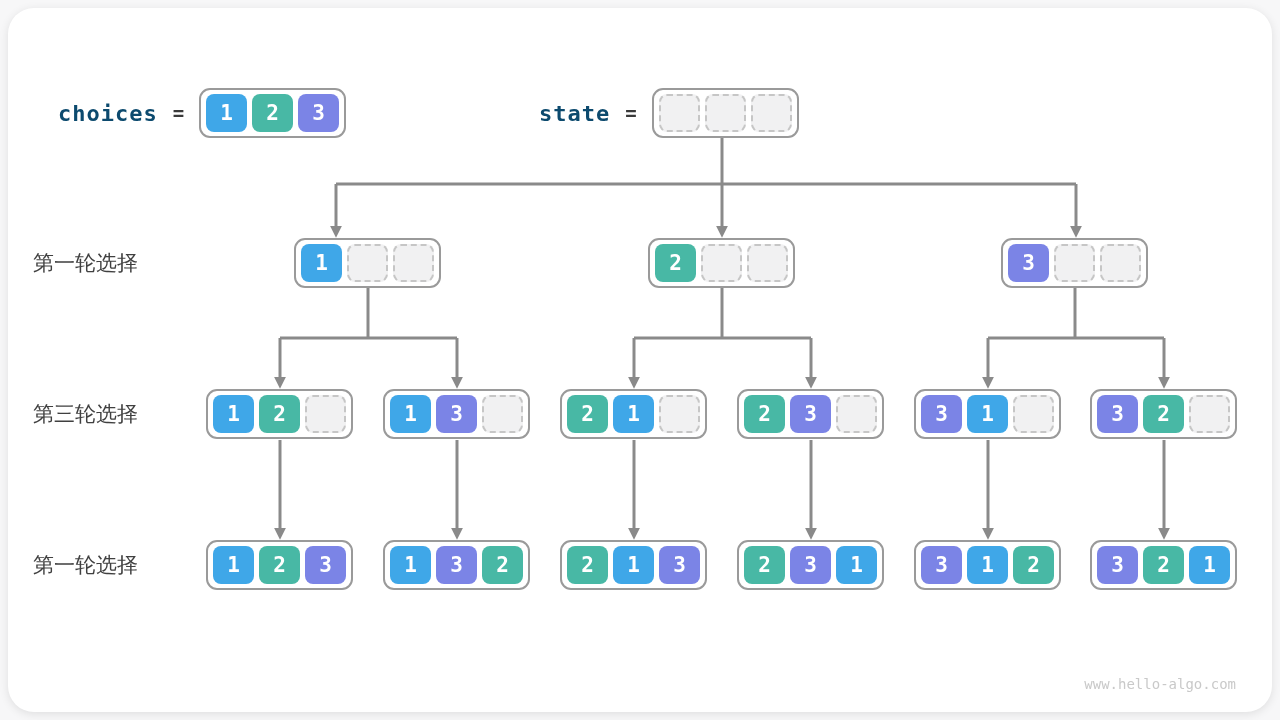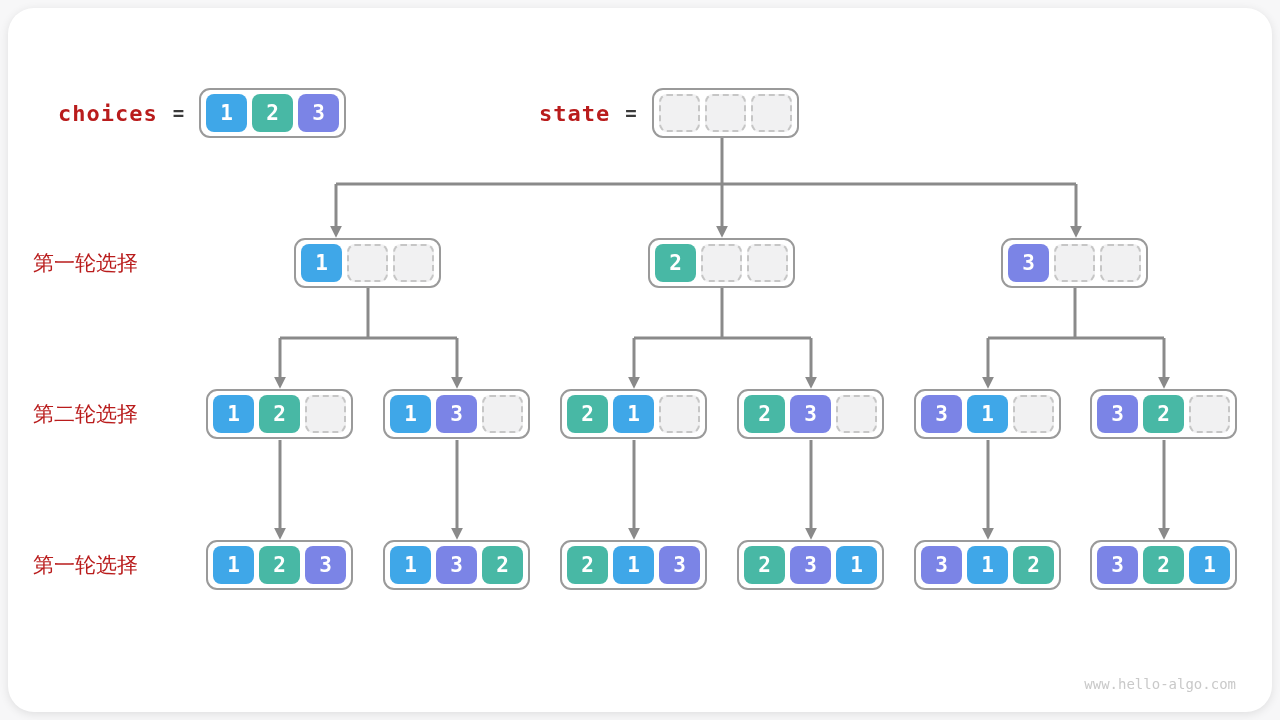--- a/index.html
+++ b/index.html
@@ -18,21 +18,21 @@
   .connectors {
     position:absolute; left:0; top:0; width:1280px; height:720px;
     pointer-events:none;
   }
   .hgroup {
     position:absolute; top:88px; height:50px;
     display:flex; align-items:center; gap:15px;
   }
   .code-label {
     font-family:"DejaVu Sans Mono", monospace;
-    font-weight:bold; font-size:22px; color:#b91c1c; letter-spacing:1px;
+    font-weight:bold; font-size:22px; color:#0c4a6e; letter-spacing:1px;
   }
   .eq {
     font-family:"DejaVu Sans Mono", monospace;
     font-size:19px; color:#3a3a3a; font-weight:bold;
   }
   .node {
     position:absolute;
     width:147px; height:50px;
     background:#ffffff;
     border:2px solid #9a9a9a;
@@ -47,21 +47,21 @@
     background:#f1f1f2;
     border:2px dashed #c6c6c6;
     display:flex; align-items:center; justify-content:center;
     font-family:"DejaVu Sans Mono", monospace;
     font-weight:bold; font-size:21px; color:#ffffff;
   }
   .cell.filled { border:none; }
   .row-label {
     position:absolute; left:33px; height:50px; width:160px;
     display:flex; align-items:center;
-    font-size:21px; color:#b91c1c;
+    font-size:21px; color:#404040;
   }
   .watermark {
     position:absolute; right:44px; top:676px;
     font-family:"DejaVu Sans Mono", monospace;
     font-size:14px; color:#c9c9c9;margin-left:28px;
   }
 </style>
 </head>
 <body>
 
@@ -119,21 +119,21 @@
   <span class="code-label">state</span>
   <span class="eq">=</span>
   <div class="node inline">
     <div class="cell"></div>
     <div class="cell"></div>
     <div class="cell"></div>
   </div>
 </div>
 
 <div class="row-label" style="top:238px">第一轮选择</div>
-<div class="row-label" style="top:389px">第二轮选择</div>
+<div class="row-label" style="top:389px">第三轮选择</div>
 <div class="row-label" style="top:540px">第一轮选择</div>
 
 <div class="node" style="left:294px;top:238px">
   <div class="cell filled" style="background: rgb(63, 167, 232);">1</div>
   <div class="cell"></div>
   <div class="cell"></div>
 </div>
 <div class="node" style="left:648px;top:238px">
   <div class="cell filled" style="background: rgb(72, 184, 165);">2</div>
   <div class="cell"></div>

